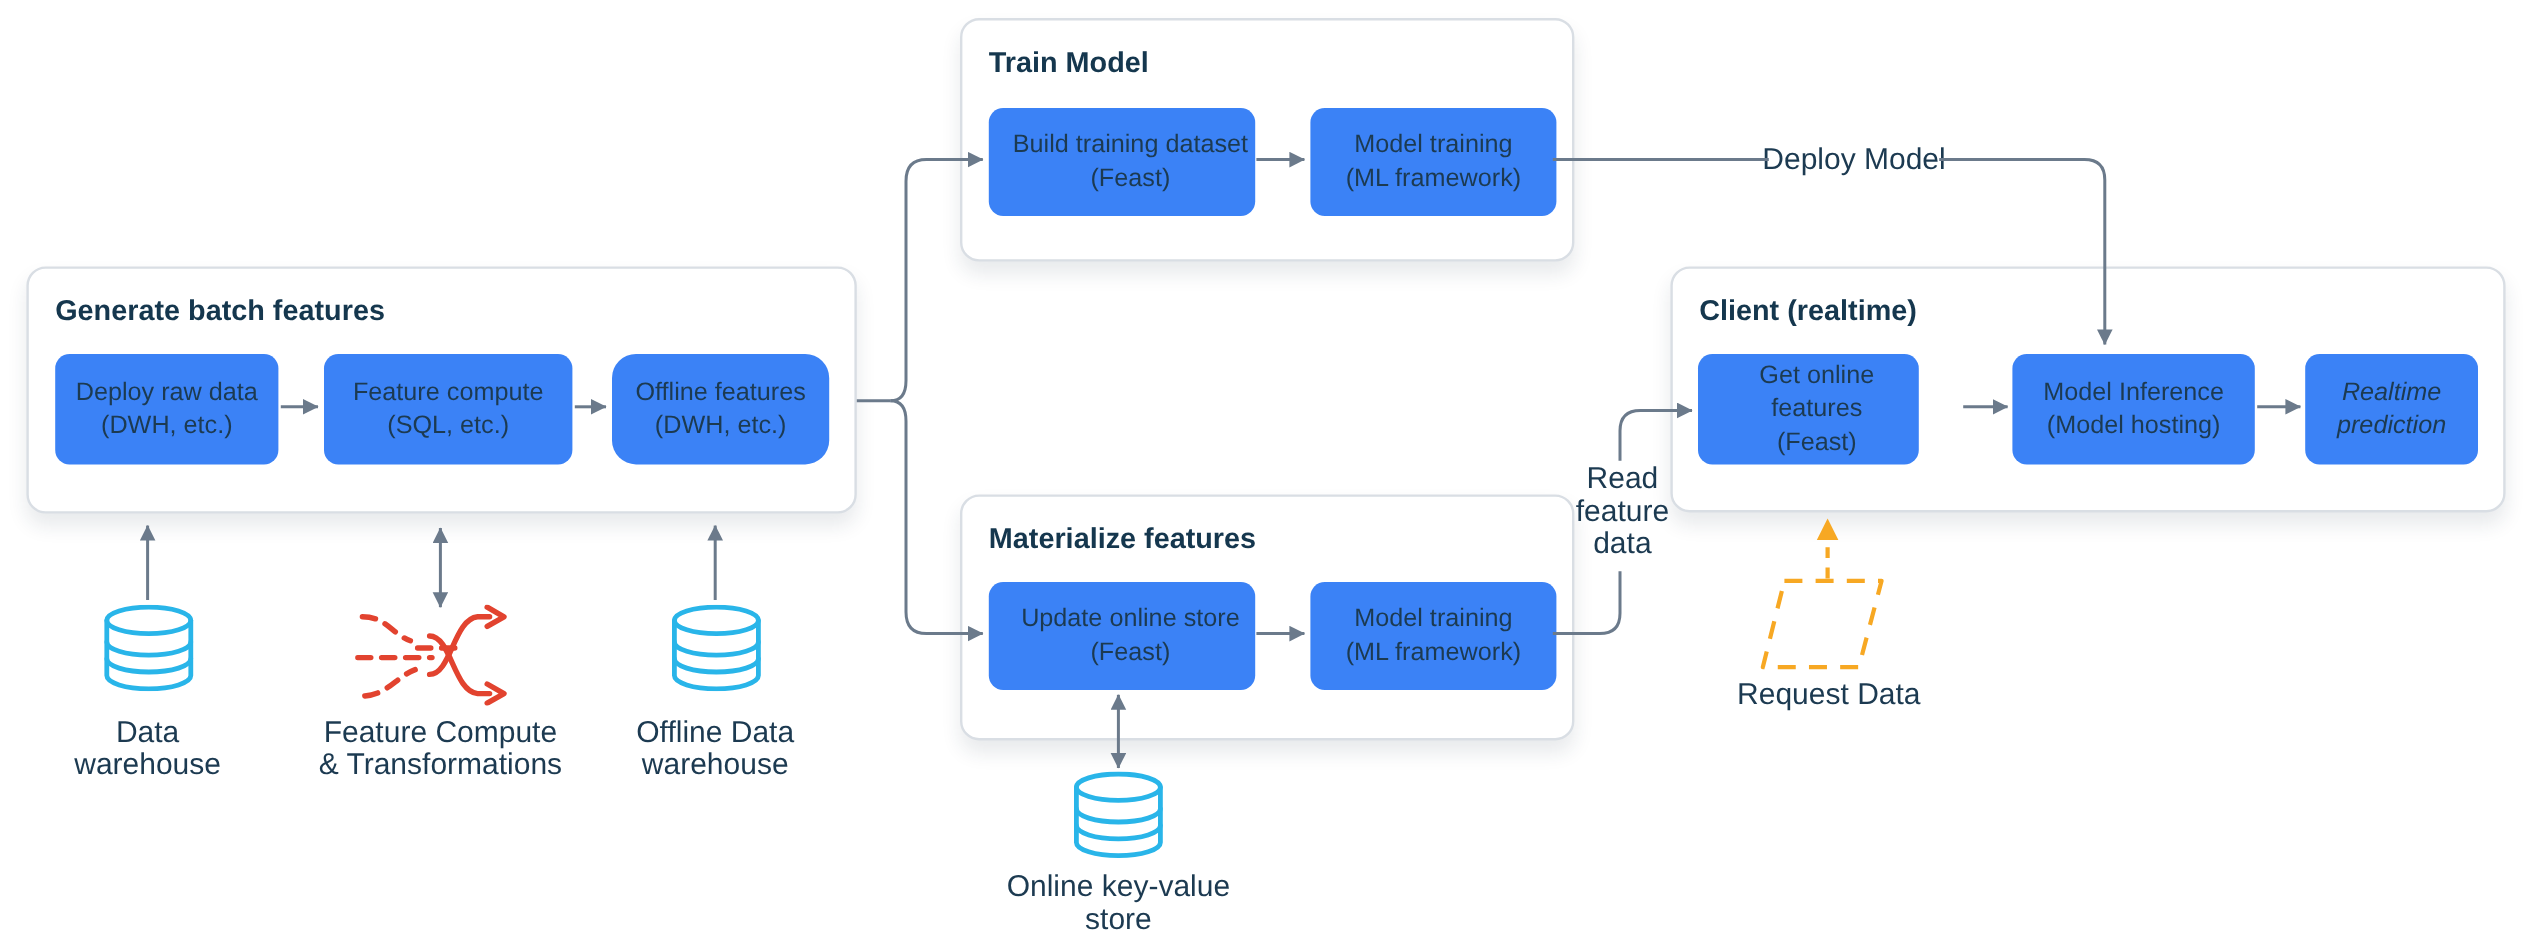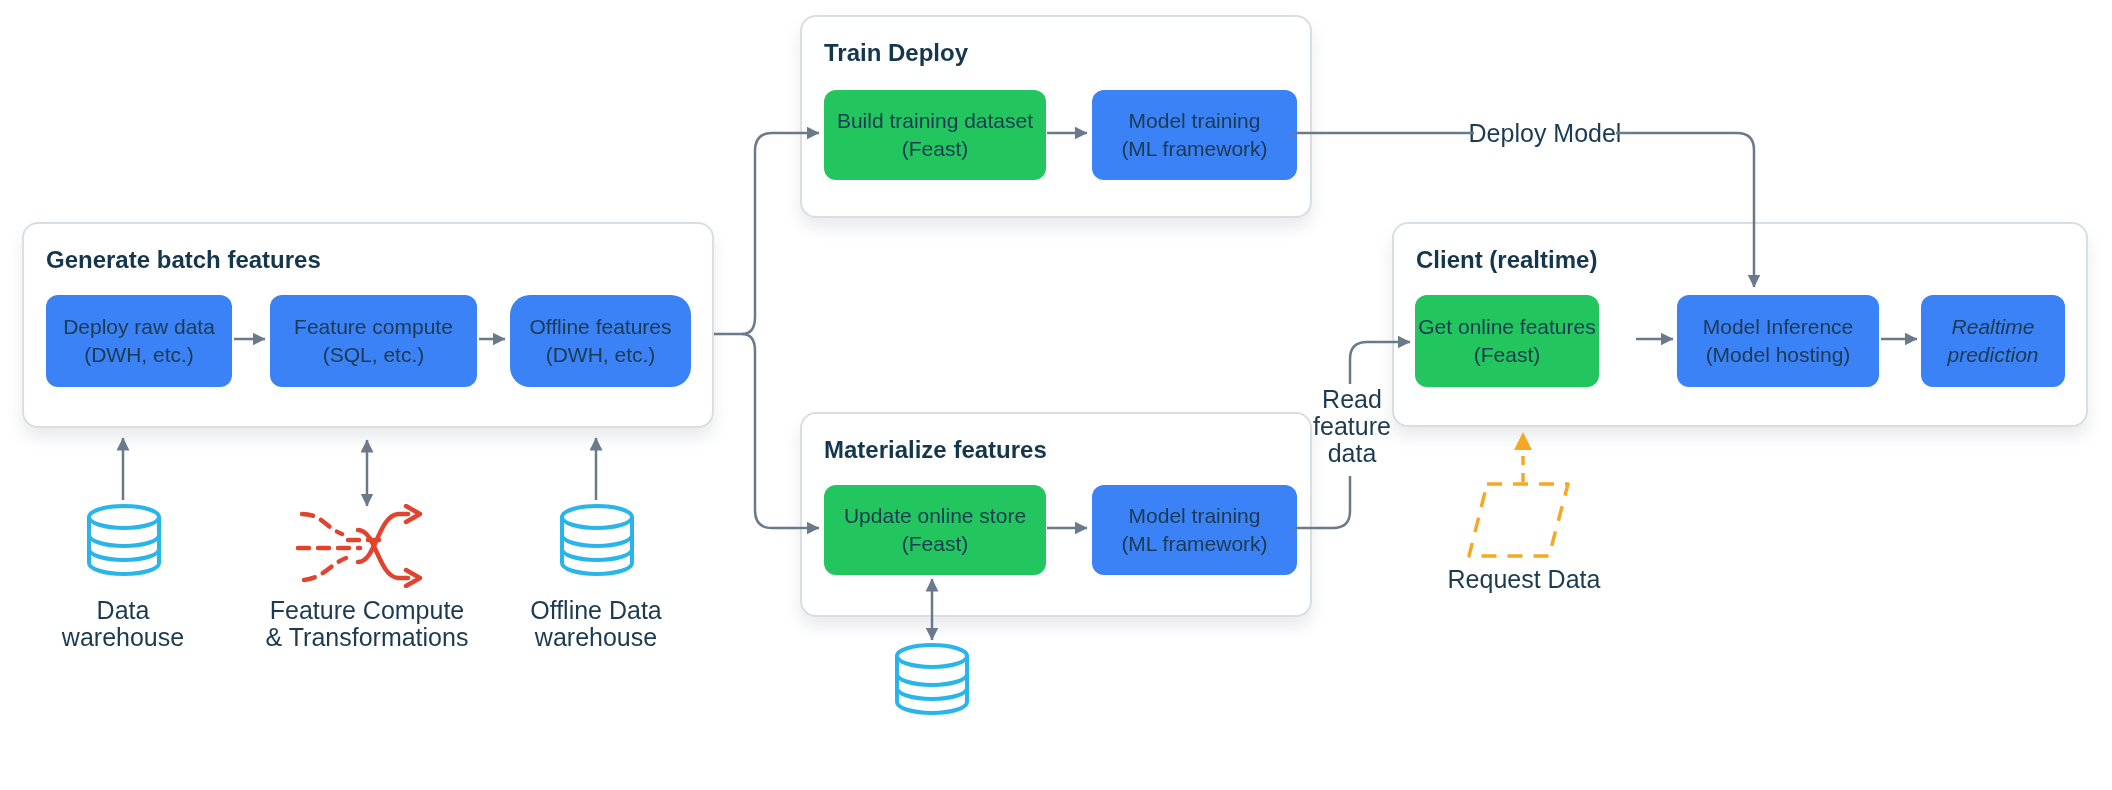--- a/index.html
+++ b/index.html
@@ -13,21 +13,21 @@
   }
   .group-title{
     position:absolute;left:22px;top:22px;font-size:24px;font-weight:700;color:#15374E;
     white-space:nowrap;
   }
   .node{
     position:absolute;background:#3b82f6;border-radius:12px;
     display:flex;align-items:center;justify-content:center;text-align:center;
     font-size:21px;line-height:28px;white-space:pre-line;color:#1C3A51;box-sizing:border-box;
   }
-  .node.green{background:#22c55e;}
+  .node.green{background:#3b82f6;padding-left:14px;}
   .ext-label,.conn-label{
     position:absolute;transform:translateX(-50%);text-align:center;
     font-size:25px;line-height:27px;white-space:pre-line;color:#1C3A51;z-index:2;
   }
   .icon{position:absolute;z-index:2;}
   svg.overlay{position:absolute;left:0;top:0;z-index:3;pointer-events:none;}
 </style>
 </head>
 <body>
 
@@ -37,21 +37,21 @@
     <div class="group-title">Generate batch features</div>
     <div class="node" style="left:22px;top:71px;width:186px;height:92px;">Deploy raw data
 (DWH, etc.)</div>
     <div class="node" style="left:246px;top:71px;width:207px;height:92px;">Feature compute
 (SQL, etc.)</div>
     <div class="node" style="left:486px;top:71px;width:181px;height:92px;border-radius:20px;">Offline features
 (DWH, etc.)</div>
   </div>
 
   <div class="group" style="left:800px;top:15px;width:512px;height:203px;">
-    <div class="group-title">Train Deploy</div>
+    <div class="group-title">Train Model</div>
     <div class="node green" style="left:22px;top:73px;width:222px;height:90px;">Build training dataset
 (Feast)</div>
     <div class="node" style="left:290px;top:73px;width:205px;height:90px;">Model training
 (ML framework)</div>
   </div>
 
   <div class="group" style="left:800px;top:412px;width:512px;height:205px;">
     <div class="group-title">Materialize features</div>
     <div class="node green" style="left:22px;top:71px;width:222px;height:90px;">Update online store
 (Feast)</div>
@@ -114,20 +114,22 @@
     <line x1="65" y1="58" x2="65" y2="26" stroke="#F7A823" stroke-width="3.5" stroke-dasharray="9 8"></line>
     <polygon points="65,8 56,26 74,26" fill="#F7A823"></polygon>
   </svg>
 
   <div class="ext-label" style="left:123px;top:597px;">Data
 warehouse</div>
   <div class="ext-label" style="left:367px;top:597px;">Feature Compute
 &amp; Transformations</div>
   <div class="ext-label" style="left:596px;top:597px;">Offline Data
 warehouse</div>
+  <div class="ext-label" style="left:932px;top:726px;">Online key-value
+store</div>
   <div class="ext-label" style="left:1524px;top:566px;">Request Data</div>
   <div class="conn-label" style="left:1545px;top:120px;">Deploy Model</div>
   <div class="conn-label" style="left:1352px;top:386px;">Read
 feature
 data</div>
 
   <svg class="overlay" width="2112" height="790" viewBox="0 0 2112 790">
     <defs>
       <marker id="ah" markerUnits="userSpaceOnUse" markerWidth="15" markerHeight="14" refX="12.5" refY="6.5" orient="auto-start-reverse">
         <path d="M0 0 L13 6.5 L0 13 Z" fill="#6B7A8B"></path>

